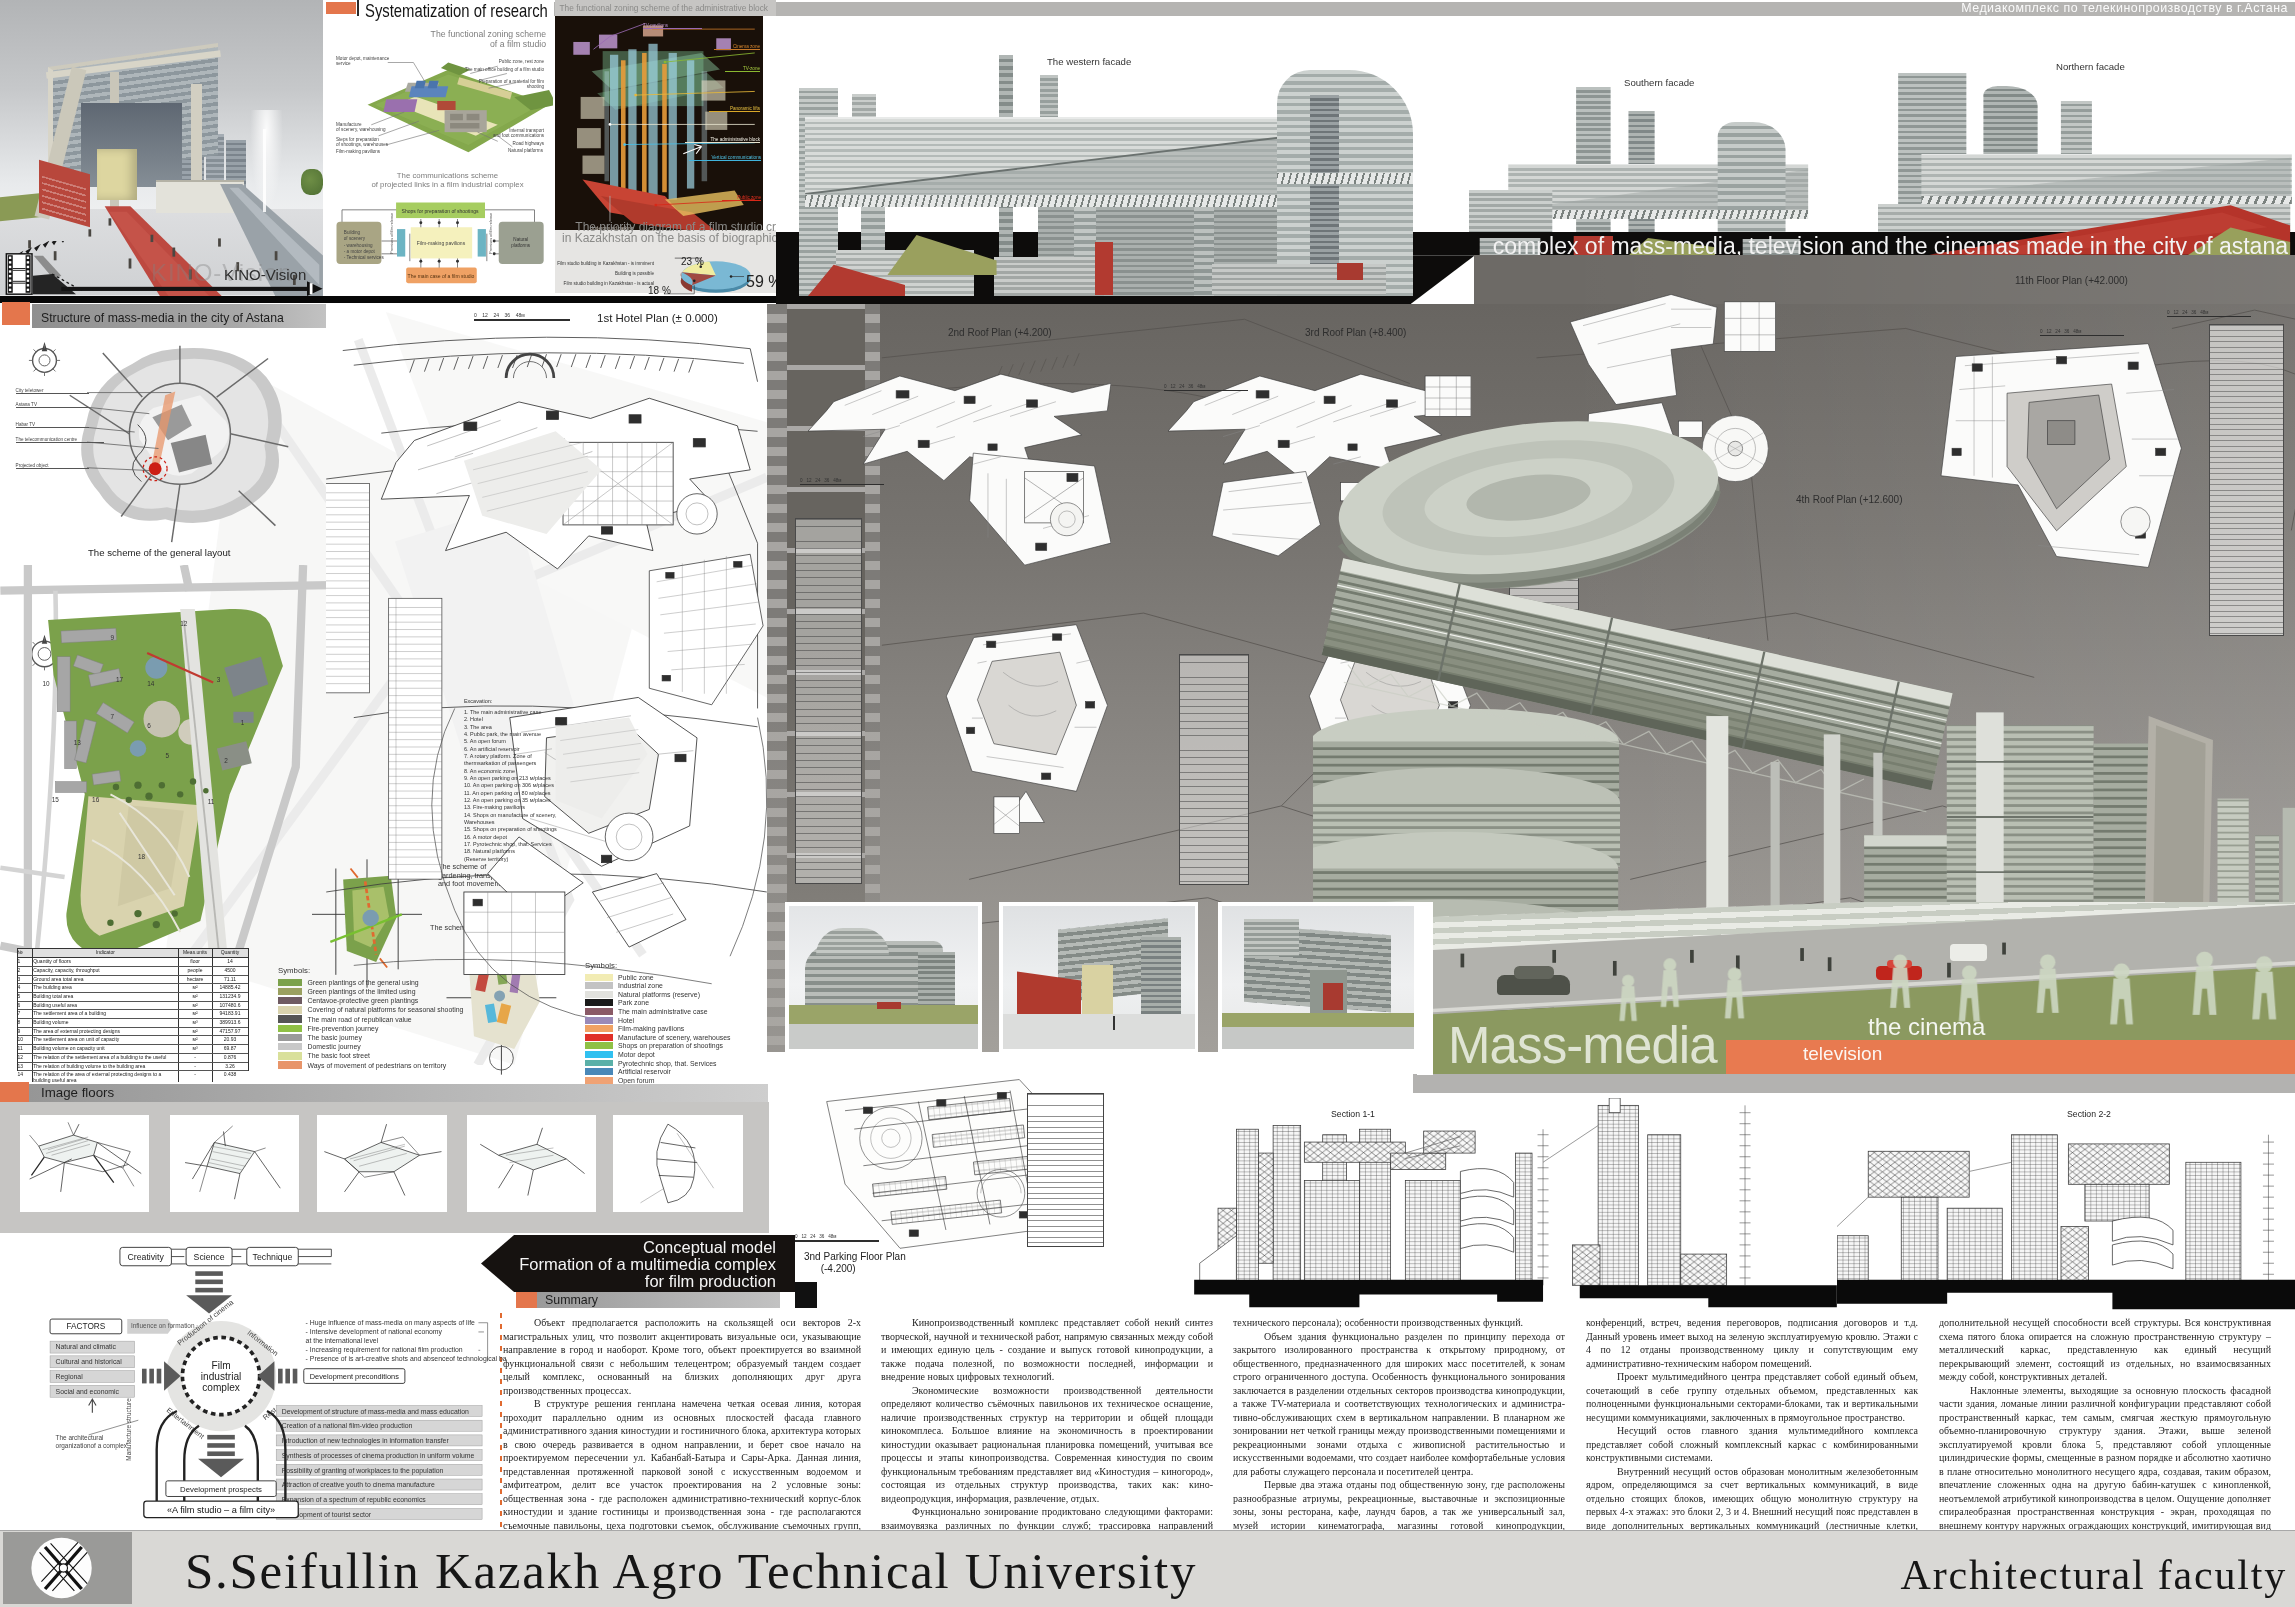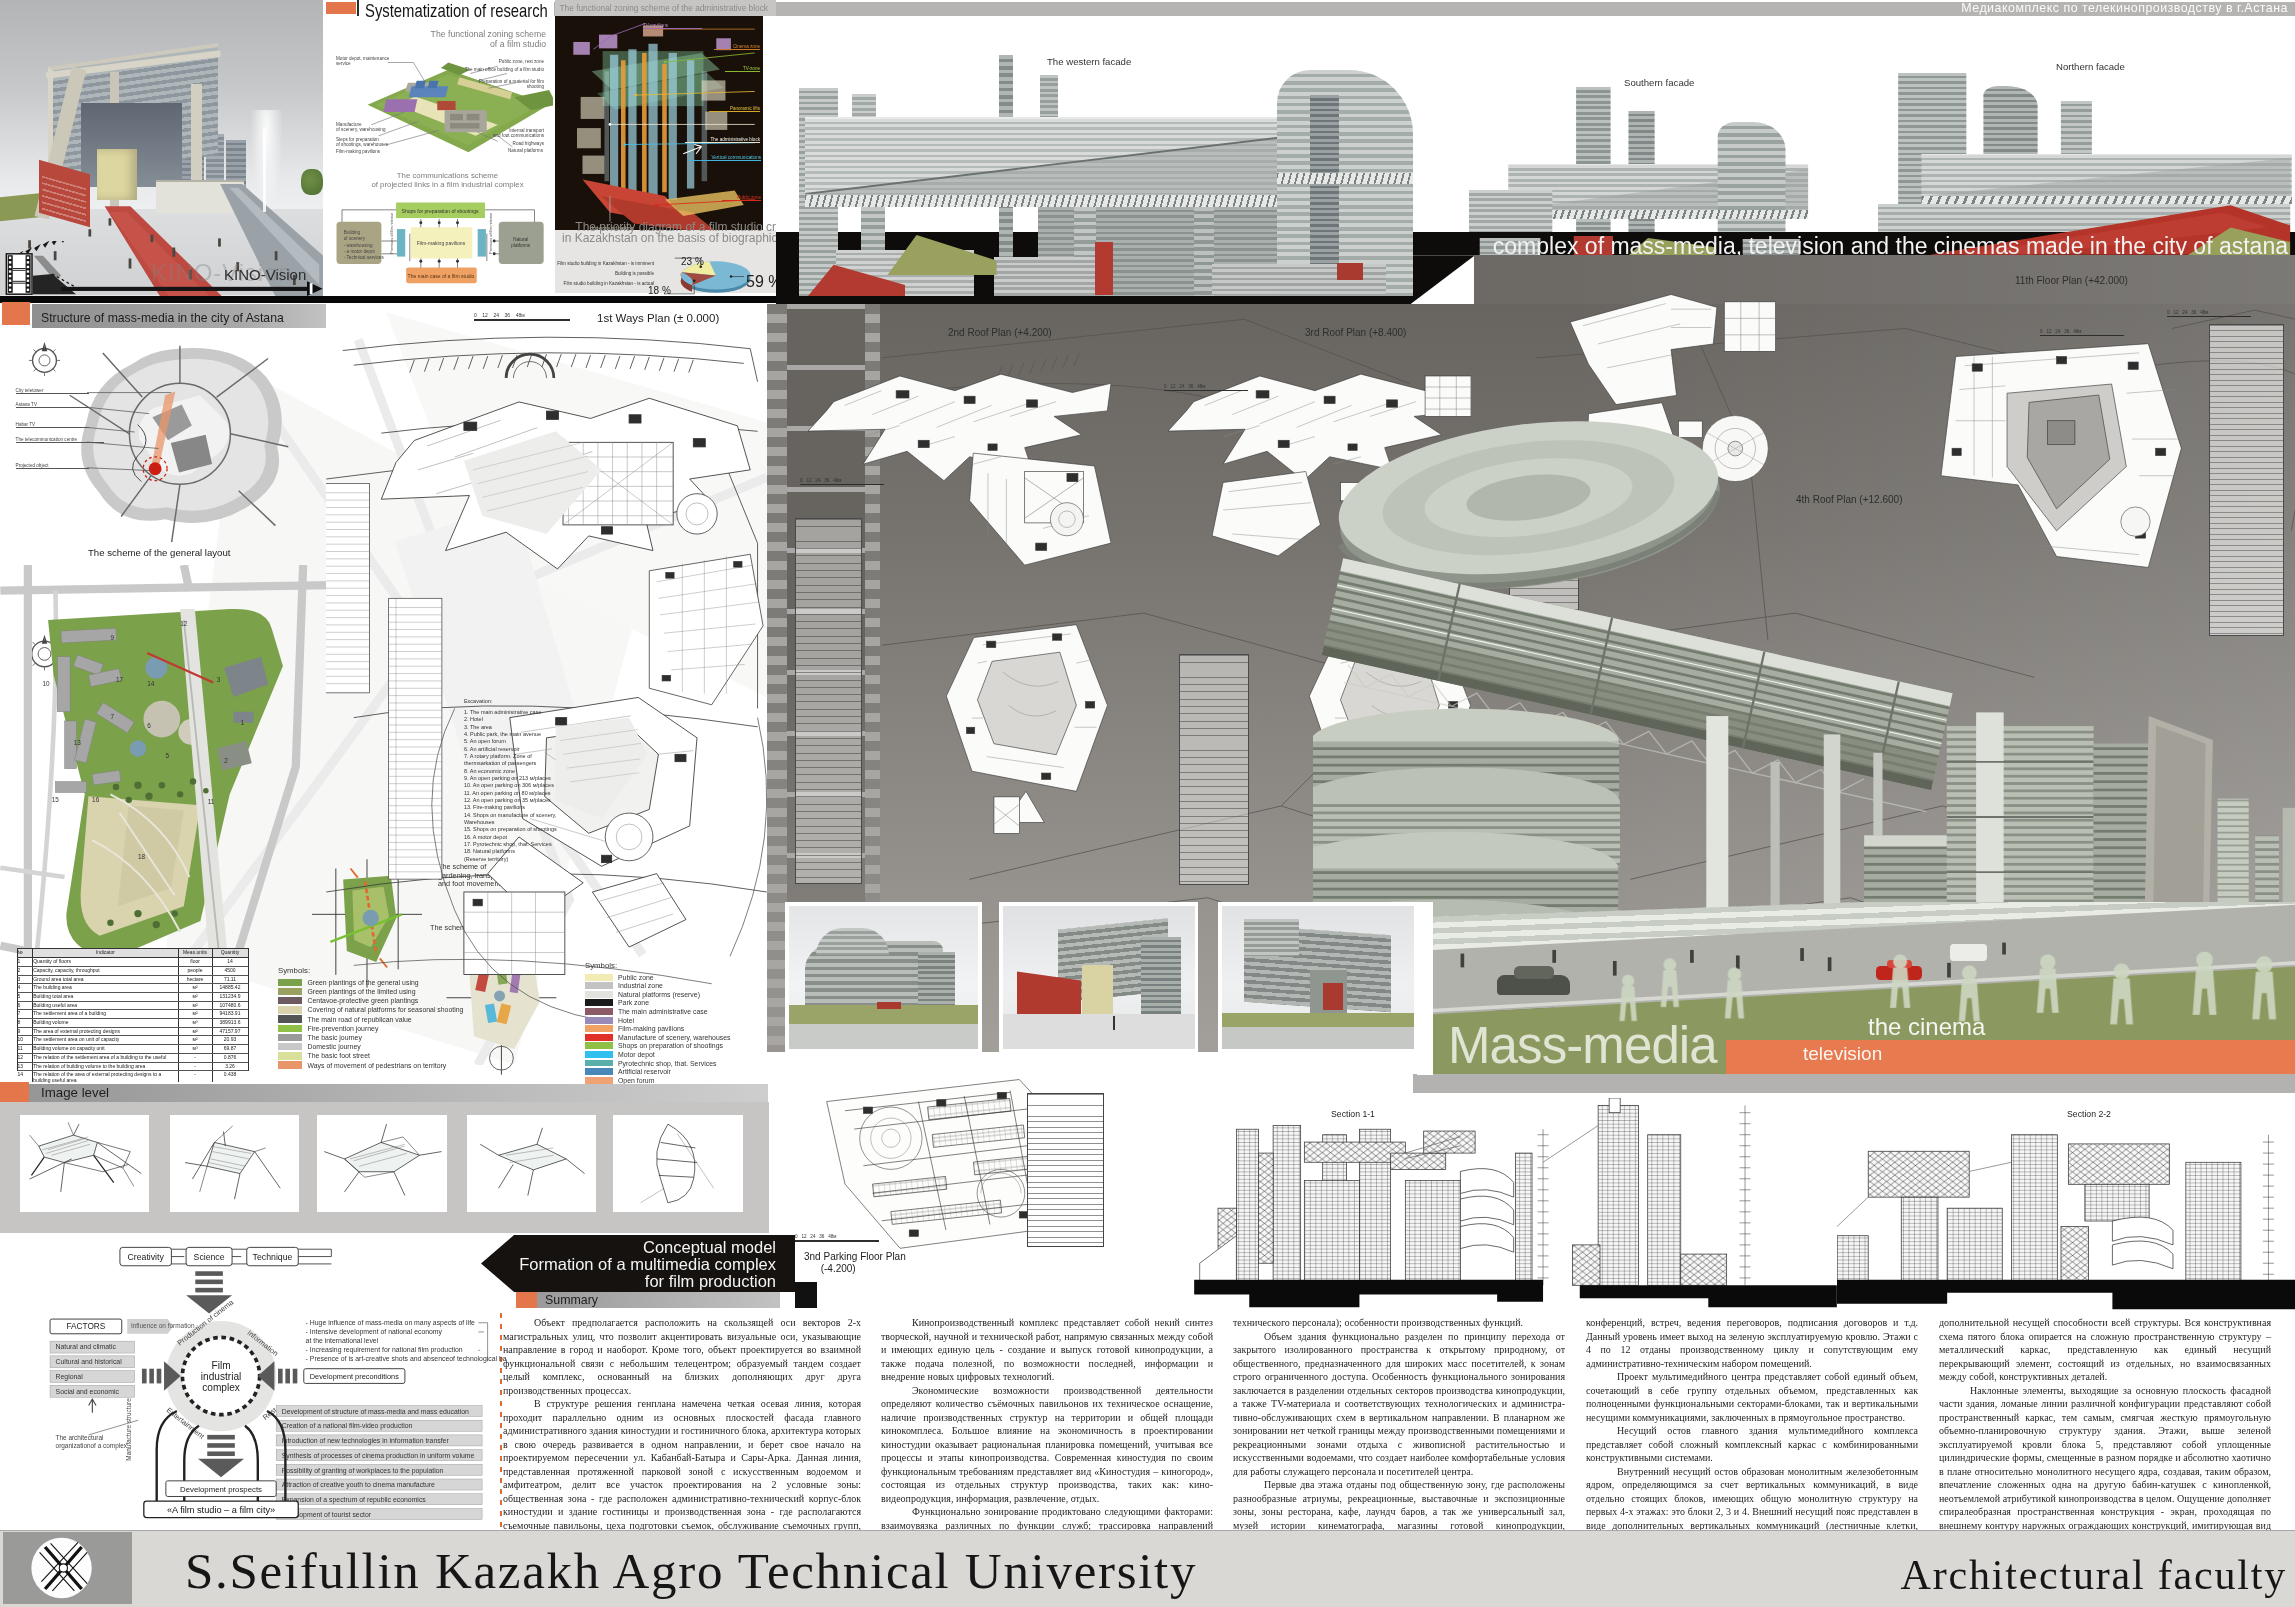--- a/index.html
+++ b/index.html
@@ -1245,21 +1245,21 @@
     <rect x="42" y="36" width="11" height="22" fill="#c03a30" transform="rotate(12 42 36)"></rect>
     <rect x="60" y="32" width="10" height="20" fill="#7ba14b" transform="rotate(-8 60 32)"></rect>
     <rect x="78" y="38" width="9" height="22" fill="#9a70ae" transform="rotate(8 78 38)"></rect>
     <rect x="48" y="74" width="10" height="20" fill="#48b4dc" transform="rotate(-10 48 74)"></rect>
     <rect x="66" y="72" width="11" height="21" fill="#e8a03a" transform="rotate(14 66 72)"></rect>
     <circle cx="64" cy="64" r="6" fill="#7a9cb0"></circle>
   </g>
   <circle cx="66" cy="132" r="13" fill="none" stroke="#555"></circle>
 </svg>
 
-<div class="abs" style="left:597px;top:312px;width:147px;height:14.7px;font-size:11.5px;color:#222;white-space:nowrap;">1st Ways Plan (± 0.000)</div>
+<div class="abs" style="left:597px;top:312px;width:147px;height:14.7px;font-size:11.5px;color:#222;white-space:nowrap;">1st Hotel Plan (± 0.000)</div>
 
 <div class="abs" style="left:474px;top:312px;width:96px;height:11px;">
   <div class="abs" style="left:0;top:7.3px;width:96px;height:2.2px;background:#2e2e2e;"></div>
   <div class="abs" style="left:0;top:0;width:101px;font-size:5px;color:#333;">0&nbsp;&nbsp;&nbsp;&nbsp;12&nbsp;&nbsp;&nbsp;&nbsp;24&nbsp;&nbsp;&nbsp;&nbsp;36&nbsp;&nbsp;&nbsp;&nbsp;48м</div>
 </div>
 
 <svg class="abs" style="left:326px;top:323px;" width="441" height="725" viewBox="0 0 480 790">
   <g stroke="#3e3e3e" stroke-width="0.9" fill="none">
     <path d="M18,30 Q240,2 462,28 L470,64"></path>
     <path d="M30,46 Q240,20 455,44"></path>
@@ -1403,21 +1403,21 @@
   <div style="display:flex;align-items:center;height:8.6px;"><span style="width:27.5px;height:6.9px;background:#30c0f0;margin-right:5.5px;"></span>Motor depot</div>
   <div style="display:flex;align-items:center;height:8.6px;"><span style="width:27.5px;height:6.9px;background:#5ab0a8;margin-right:5.5px;"></span>Pyrotechnic shop, that. Services</div>
   <div style="display:flex;align-items:center;height:8.6px;"><span style="width:27.5px;height:6.9px;background:#4a88b8;margin-right:5.5px;"></span>Artificial reservoir</div>
   <div style="display:flex;align-items:center;height:8.6px;"><span style="width:27.5px;height:6.9px;background:#f0a274;margin-right:5.5px;"></span>Open forum</div>
 </div>
 
 <div class="abs" style="left:0px;top:1082px;width:29px;height:20px;background:#e4764c;"></div>
 
 <div class="abs" style="left:29px;top:1084px;width:739px;height:18.4px;background:linear-gradient(to right,#969696,#b9b9b9 60%,#cecece);"></div>
 
-<div class="abs" style="left:41px;top:1085px;width:184px;font-size:13.3px;color:#1e1e1e;">Image level</div>
+<div class="abs" style="left:41px;top:1085px;width:184px;font-size:13.3px;color:#1e1e1e;">Image floors</div>
 
 <div class="abs" style="left:0px;top:1102px;width:769px;height:131px;background:#c6c5c3;"></div>
 
 <div class="abs" style="left:20px;top:1115px;width:129px;height:97px;background:#ffffff;">
   <svg width="129" height="97" viewBox="0 0 140 106">
         <g stroke="#2a2a2a" stroke-width="0.8" fill="none">
     <polygon points="20,34 58,22 84,30 80,44 48,52 26,46" fill="#eef2f0"></polygon>
     <path d="M10,70 L56,48 M84,30 L132,64 M48,52 L44,84 M58,22 L64,10"></path>
     <path d="M26,46 l-14,20 M80,44 l22,30" stroke-width="1.4"></path>
     <path d="M30,38 l40,-12 M34,44 l42,-12 M28,42 l46,-14 M24,38 l50,-14" stroke="#777" stroke-width="0.5"></path>

